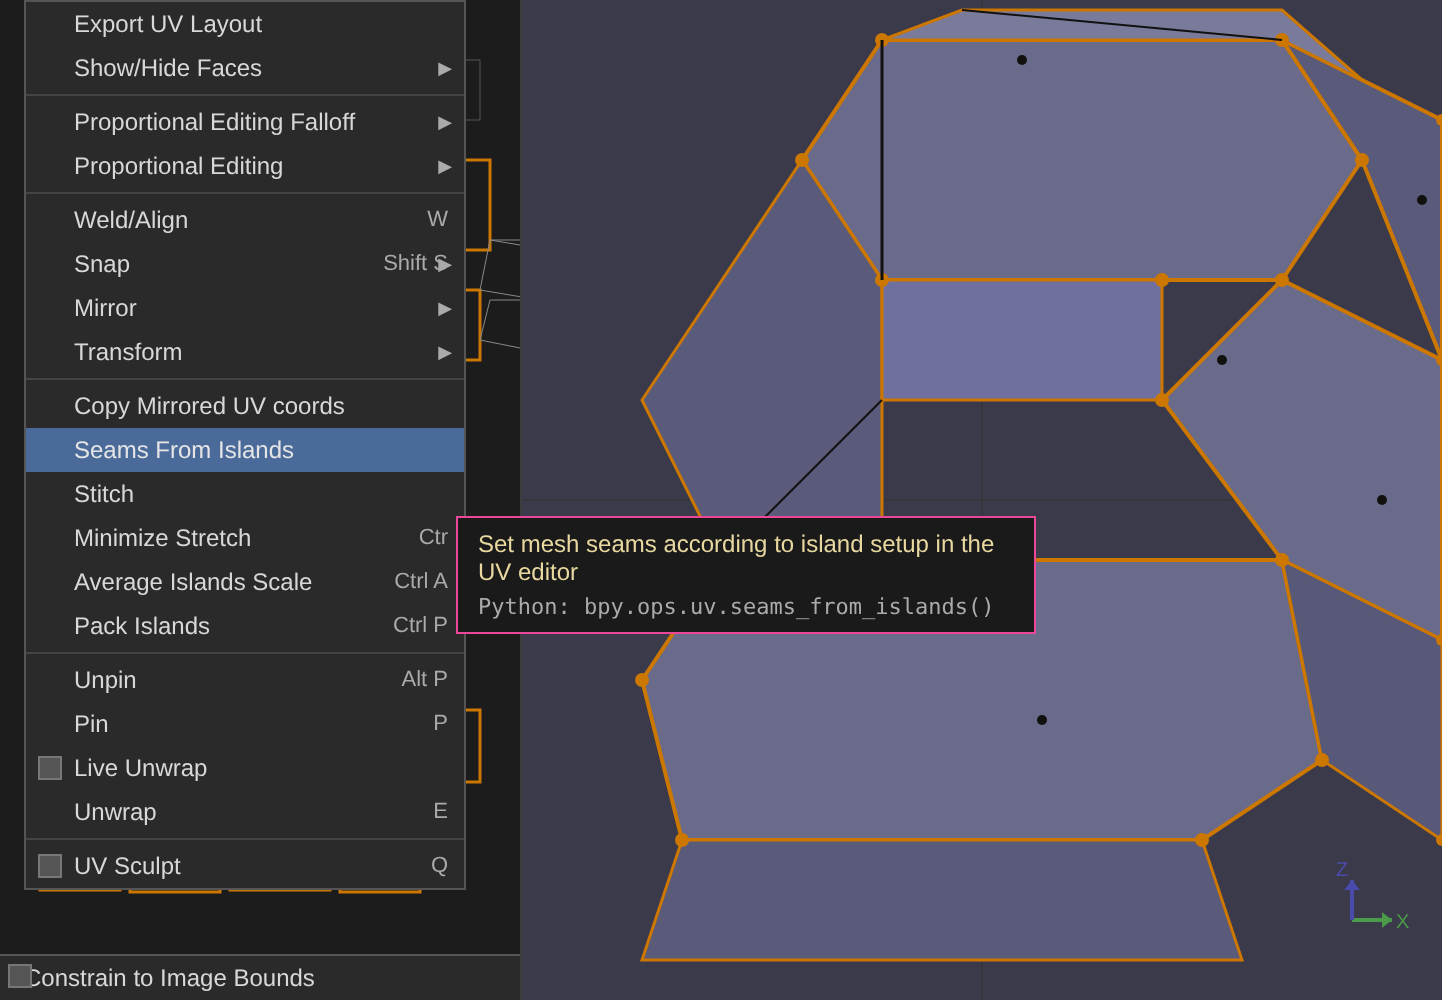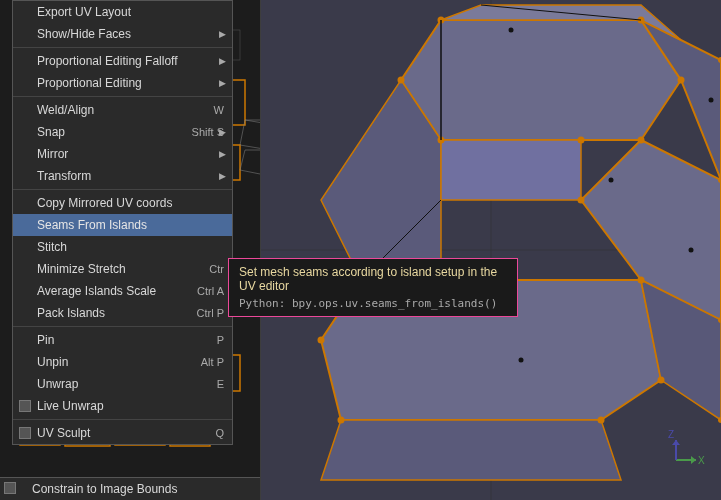--- a/index.html
+++ b/index.html
@@ -142,21 +142,21 @@
       bottom: 0; left: 0;
       width: 260px;
       background: #2a2a2a;
       border-top: 1px solid #555;
       z-index: 100;
     }
 
     .bottom-item {
       display: flex;
       align-items: center;
-      padding: 4px 8px 4px 32px;
+      padding: 4px 8px 4px 12px;
       min-height: 22px;
       color: #d8d8d8;
       font-size: 12px;
       position: relative;
     }
 
     .bottom-item .check-area {
       position: absolute;
       left: 4px;
       width: 16px;
@@ -336,36 +336,36 @@
       <div class="menu-item">
         <span>Average Islands Scale</span>
         <span class="shortcut">Ctrl A</span>
       </div>
       <div class="menu-item">
         <span>Pack Islands</span>
         <span class="shortcut">Ctrl P</span>
       </div>
       <div class="menu-separator"></div>
       <div class="menu-item">
+        <span>Unpin</span>
+        <span class="shortcut">Alt P</span>
+      </div>
+      <div class="menu-item">
         <span>Pin</span>
         <span class="shortcut">P</span>
-      </div>
-      <div class="menu-item">
-        <span>Unpin</span>
-        <span class="shortcut">Alt P</span>
-      </div>
-      <div class="menu-item">
-        <span>Unwrap</span>
-        <span class="shortcut">E</span>
       </div>
       <div class="menu-item">
         <span class="check-area">
           <span class="menu-check"></span>
         </span>
         <span>Live Unwrap</span>
+      </div>
+      <div class="menu-item">
+        <span>Unwrap</span>
+        <span class="shortcut">E</span>
       </div>
       <div class="menu-separator"></div>
       <div class="menu-item">
         <span class="check-area">
           <span class="menu-check"></span>
         </span>
         <span>UV Sculpt</span>
         <span class="shortcut">Q</span>
       </div>
     </div>

